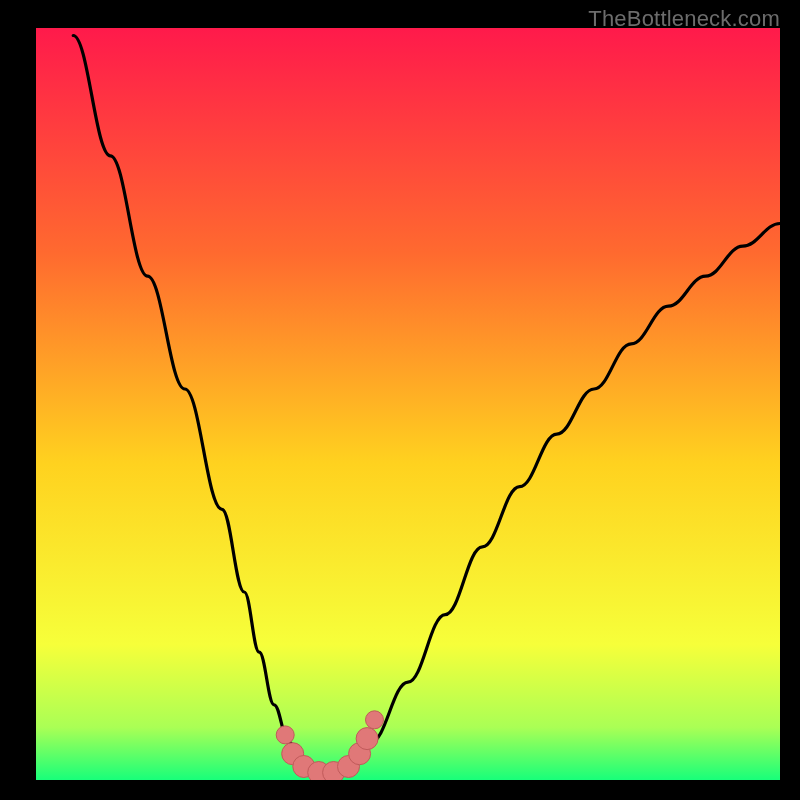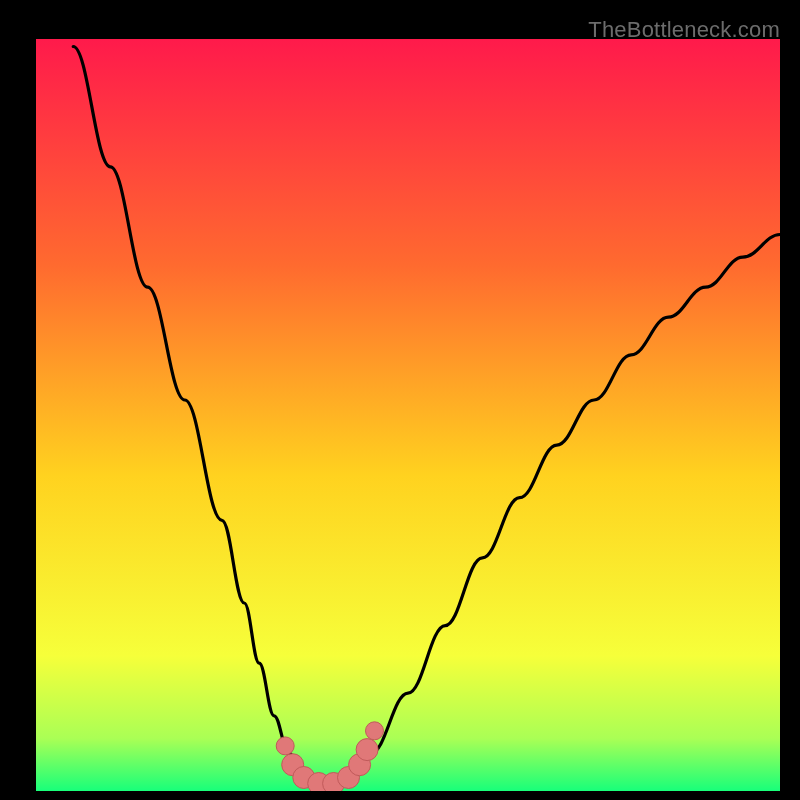--- a/index.html
+++ b/index.html
@@ -7,21 +7,21 @@
     padding: 0;
     width: 800px;
     height: 800px;
     background: #000;
     overflow: hidden;
     font-family: Arial, Helvetica, sans-serif;
   }
   .frame {
     position: absolute;
     left: 0;
-    top: 11px;
+    top: 0;
     width: 800px;
     height: 740px;
     background: #000;
   }
   .plot {
     position: absolute;
     left: 36px;
     top: 28px;
     width: 744px;
     height: 752px;

